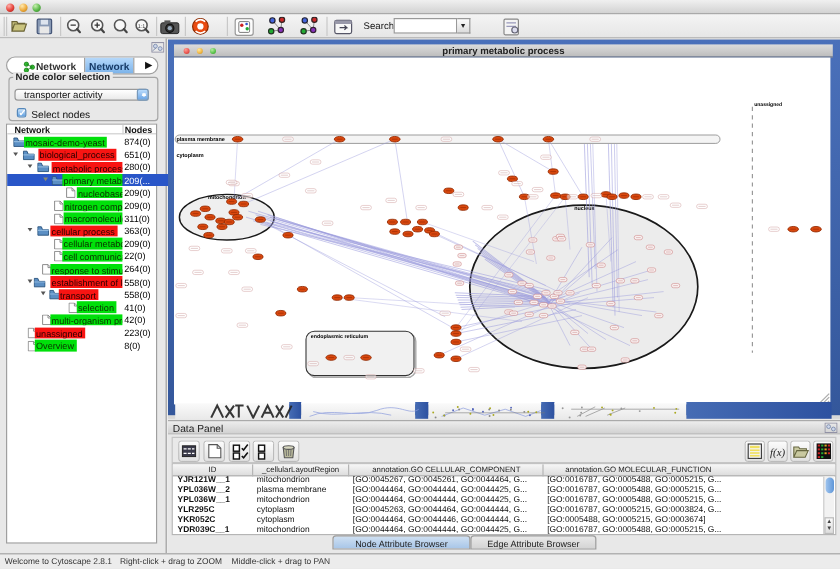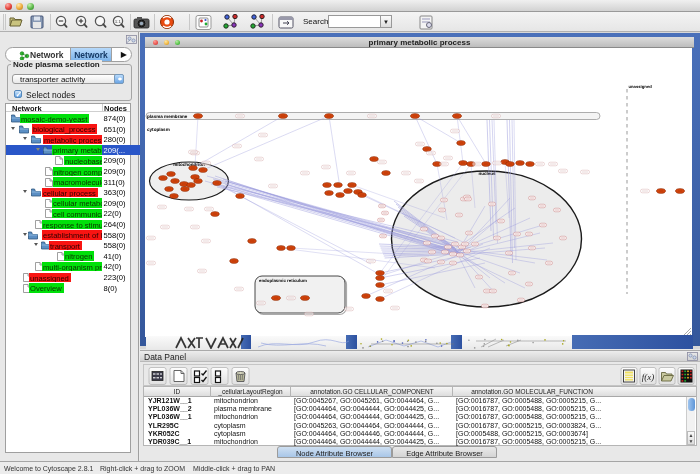--- a/index.html
+++ b/index.html
@@ -189,21 +189,21 @@
         <circle cx="8" cy="5" r="1.8" fill="#33bb33" stroke="#117711" stroke-width="0.6"></circle>
         <circle cx="3" cy="7.5" r="1.8" fill="#33bb33" stroke="#117711" stroke-width="0.6"></circle>
         <line x1="3" y1="2.5" x2="8" y2="5" stroke="#117711" stroke-width="0.6"></line>
         <line x1="3" y1="7.5" x2="8" y2="5" stroke="#117711" stroke-width="0.6"></line>
       </svg>
     <div id="tab-net-label">Network</div>
     <div id="tab-mosaic">Network</div>
     <div id="tab-arrow">▶</div>
   </div>
   <div id="groupbox"></div>
-  <div id="groupbox-label">Node plasma selection</div>
+  <div id="groupbox-label">Node color selection</div>
   <div id="combo">transporter activity</div>
   <div id="combo-btn"></div>
   <div id="checkbox"></div>
   <div id="checkbox-label">Select nodes</div>
   <div id="treebox">
     <div id="treehdr">
       <span style="position:absolute;left:6px;top:0">Network</span>
       <span style="position:absolute;left:98px;top:0">Nodes</span>
       <span style="position:absolute;left:96px;top:0;width:1px;height:8px;background:#cfcfcf"></span>
     </div>
@@ -316,21 +316,21 @@
             <path d="M0.5 4 L9.5 4" stroke="#8fb8dd" stroke-width="1"></path>
           </svg>
           <span class="tlabel" style="left:43px;background:#f81412;color:#2d0000;max-width:53px;overflow:hidden">transport</span>
           <span class="tval" style="">558(0)</span>
         </div>
         <div class="trow" style="top:146.79999999999998px;">
           <svg class="ticon" style="left:51px" width="8" height="9">
             <path d="M0.5 0.5 L5 0.5 L7.5 3 L7.5 8.5 L0.5 8.5 Z" fill="#fff" stroke="#888" stroke-width="0.8"></path>
             <path d="M5 0.5 L5 3 L7.5 3" fill="none" stroke="#888" stroke-width="0.8"></path>
           </svg>
-          <span class="tlabel" style="left:58px;background:#00e00a;color:#0b3000;max-width:38px;overflow:hidden">nitrogen</span>
+          <span class="tlabel" style="left:58px;background:#00e00a;color:#0b3000;max-width:38px;overflow:hidden">selection</span>
           <span class="tval" style="">41(0)</span>
         </div>
         <div class="trow" style="top:157.4px;">
           <svg class="ticon" style="left:29px" width="8" height="9">
             <path d="M0.5 0.5 L5 0.5 L7.5 3 L7.5 8.5 L0.5 8.5 Z" fill="#fff" stroke="#888" stroke-width="0.8"></path>
             <path d="M5 0.5 L5 3 L7.5 3" fill="none" stroke="#888" stroke-width="0.8"></path>
           </svg>
           <span class="tlabel" style="left:36px;background:#00e00a;color:#0b3000;max-width:60px;overflow:hidden">multi-organism pro</span>
           <span class="tval" style="">42(0)</span>
         </div>

